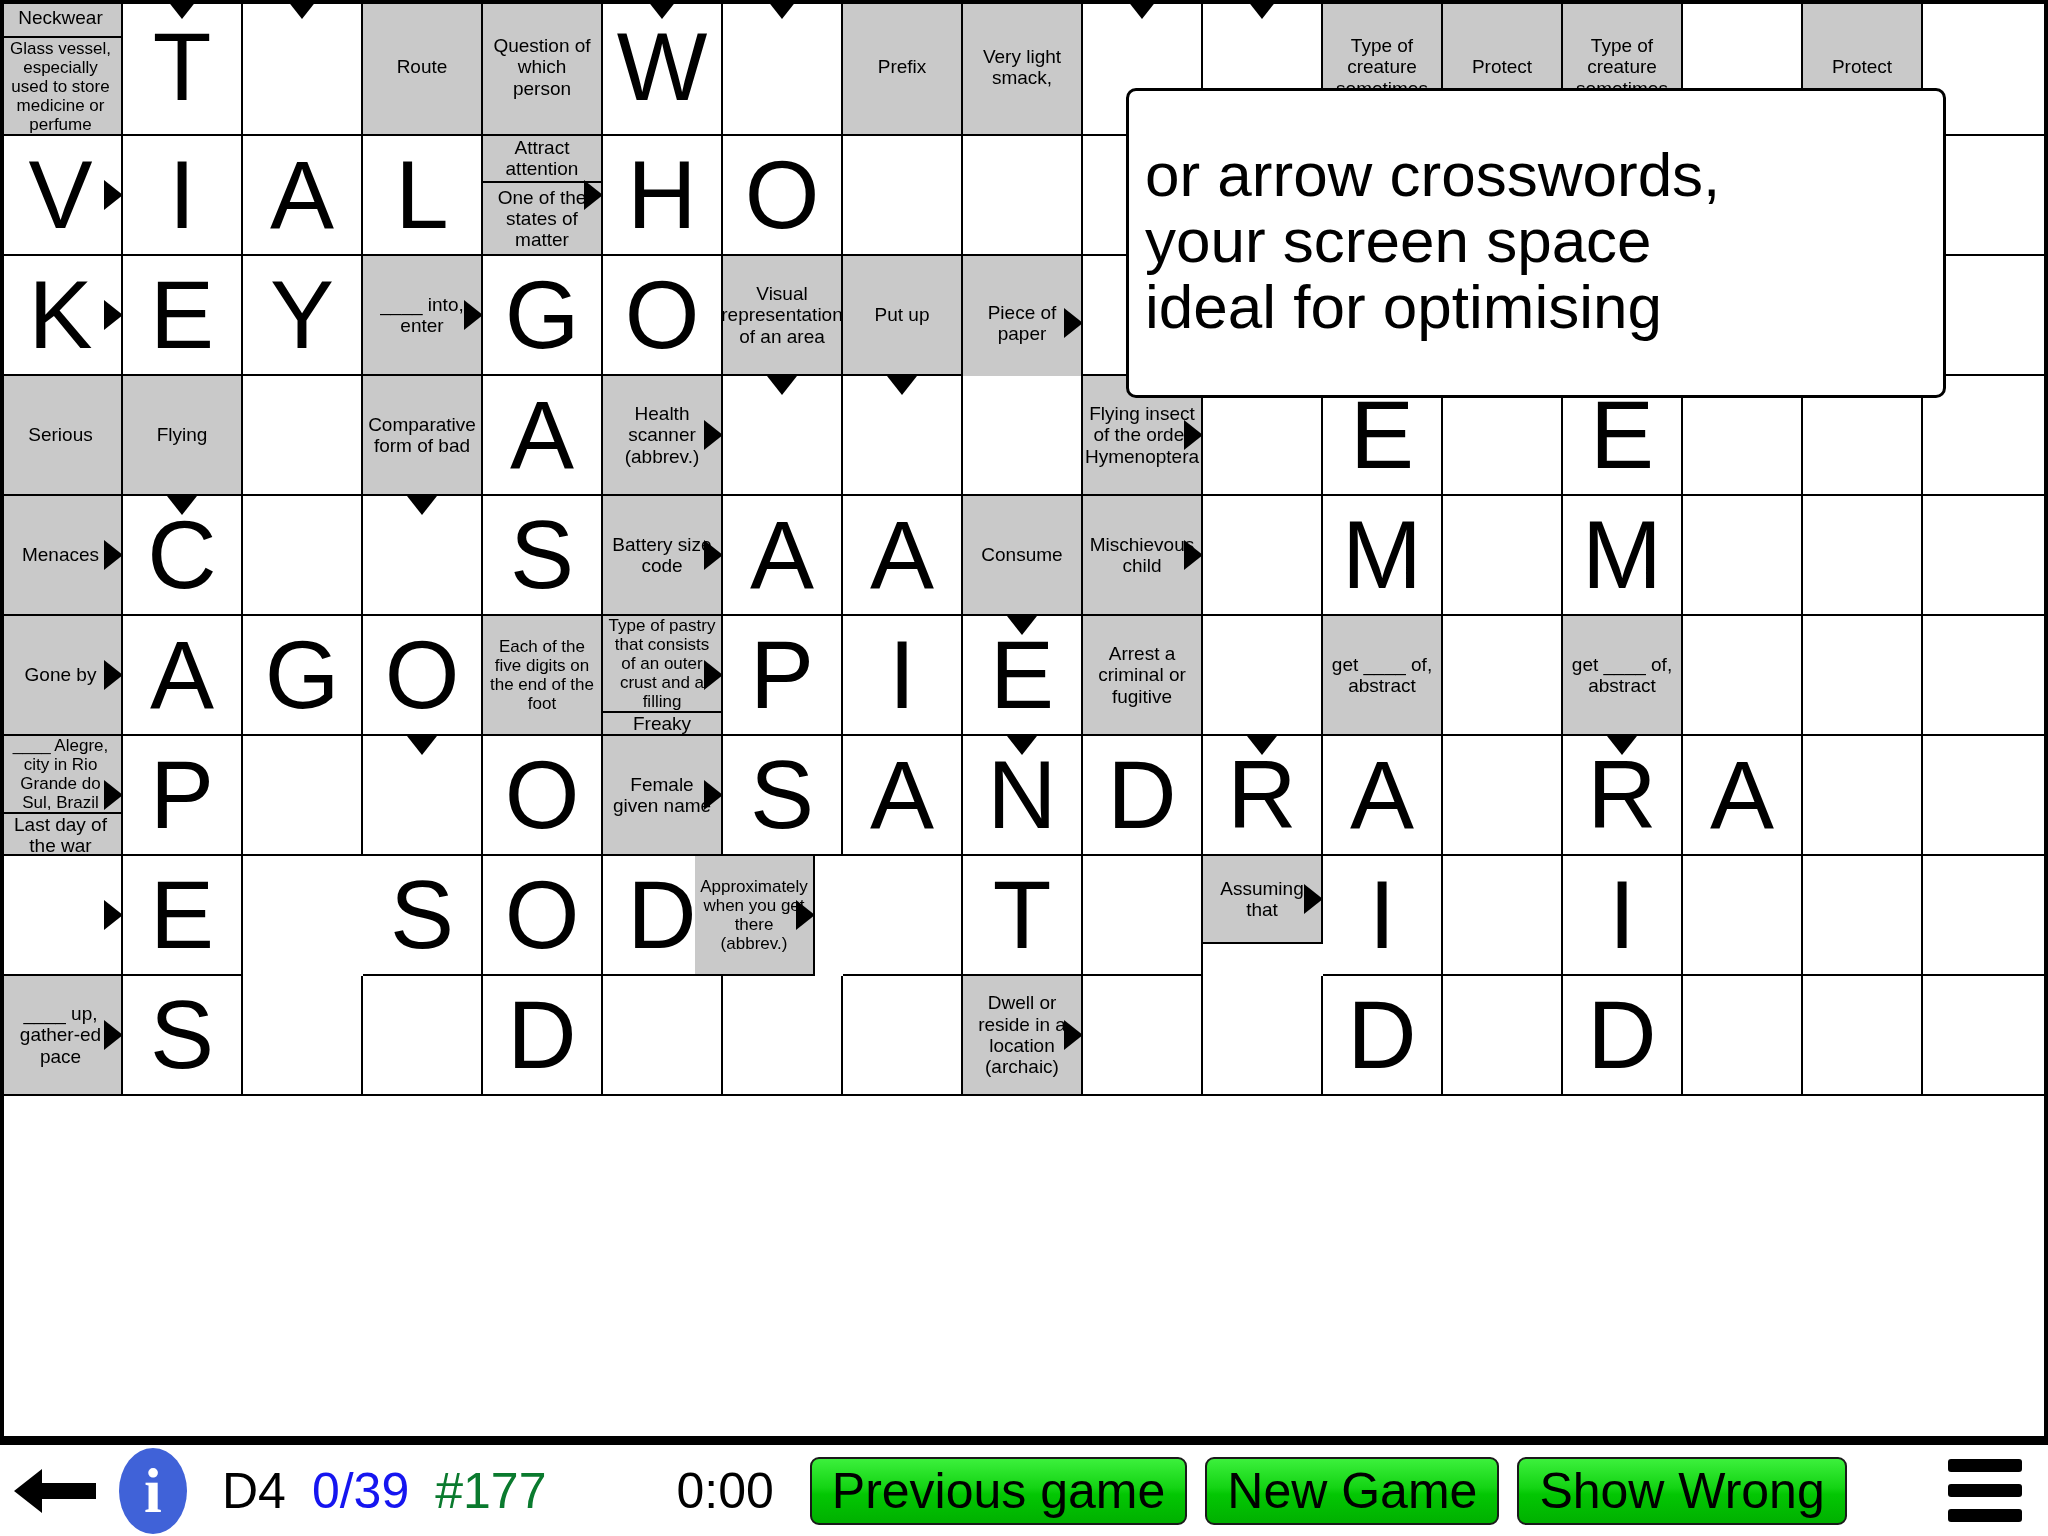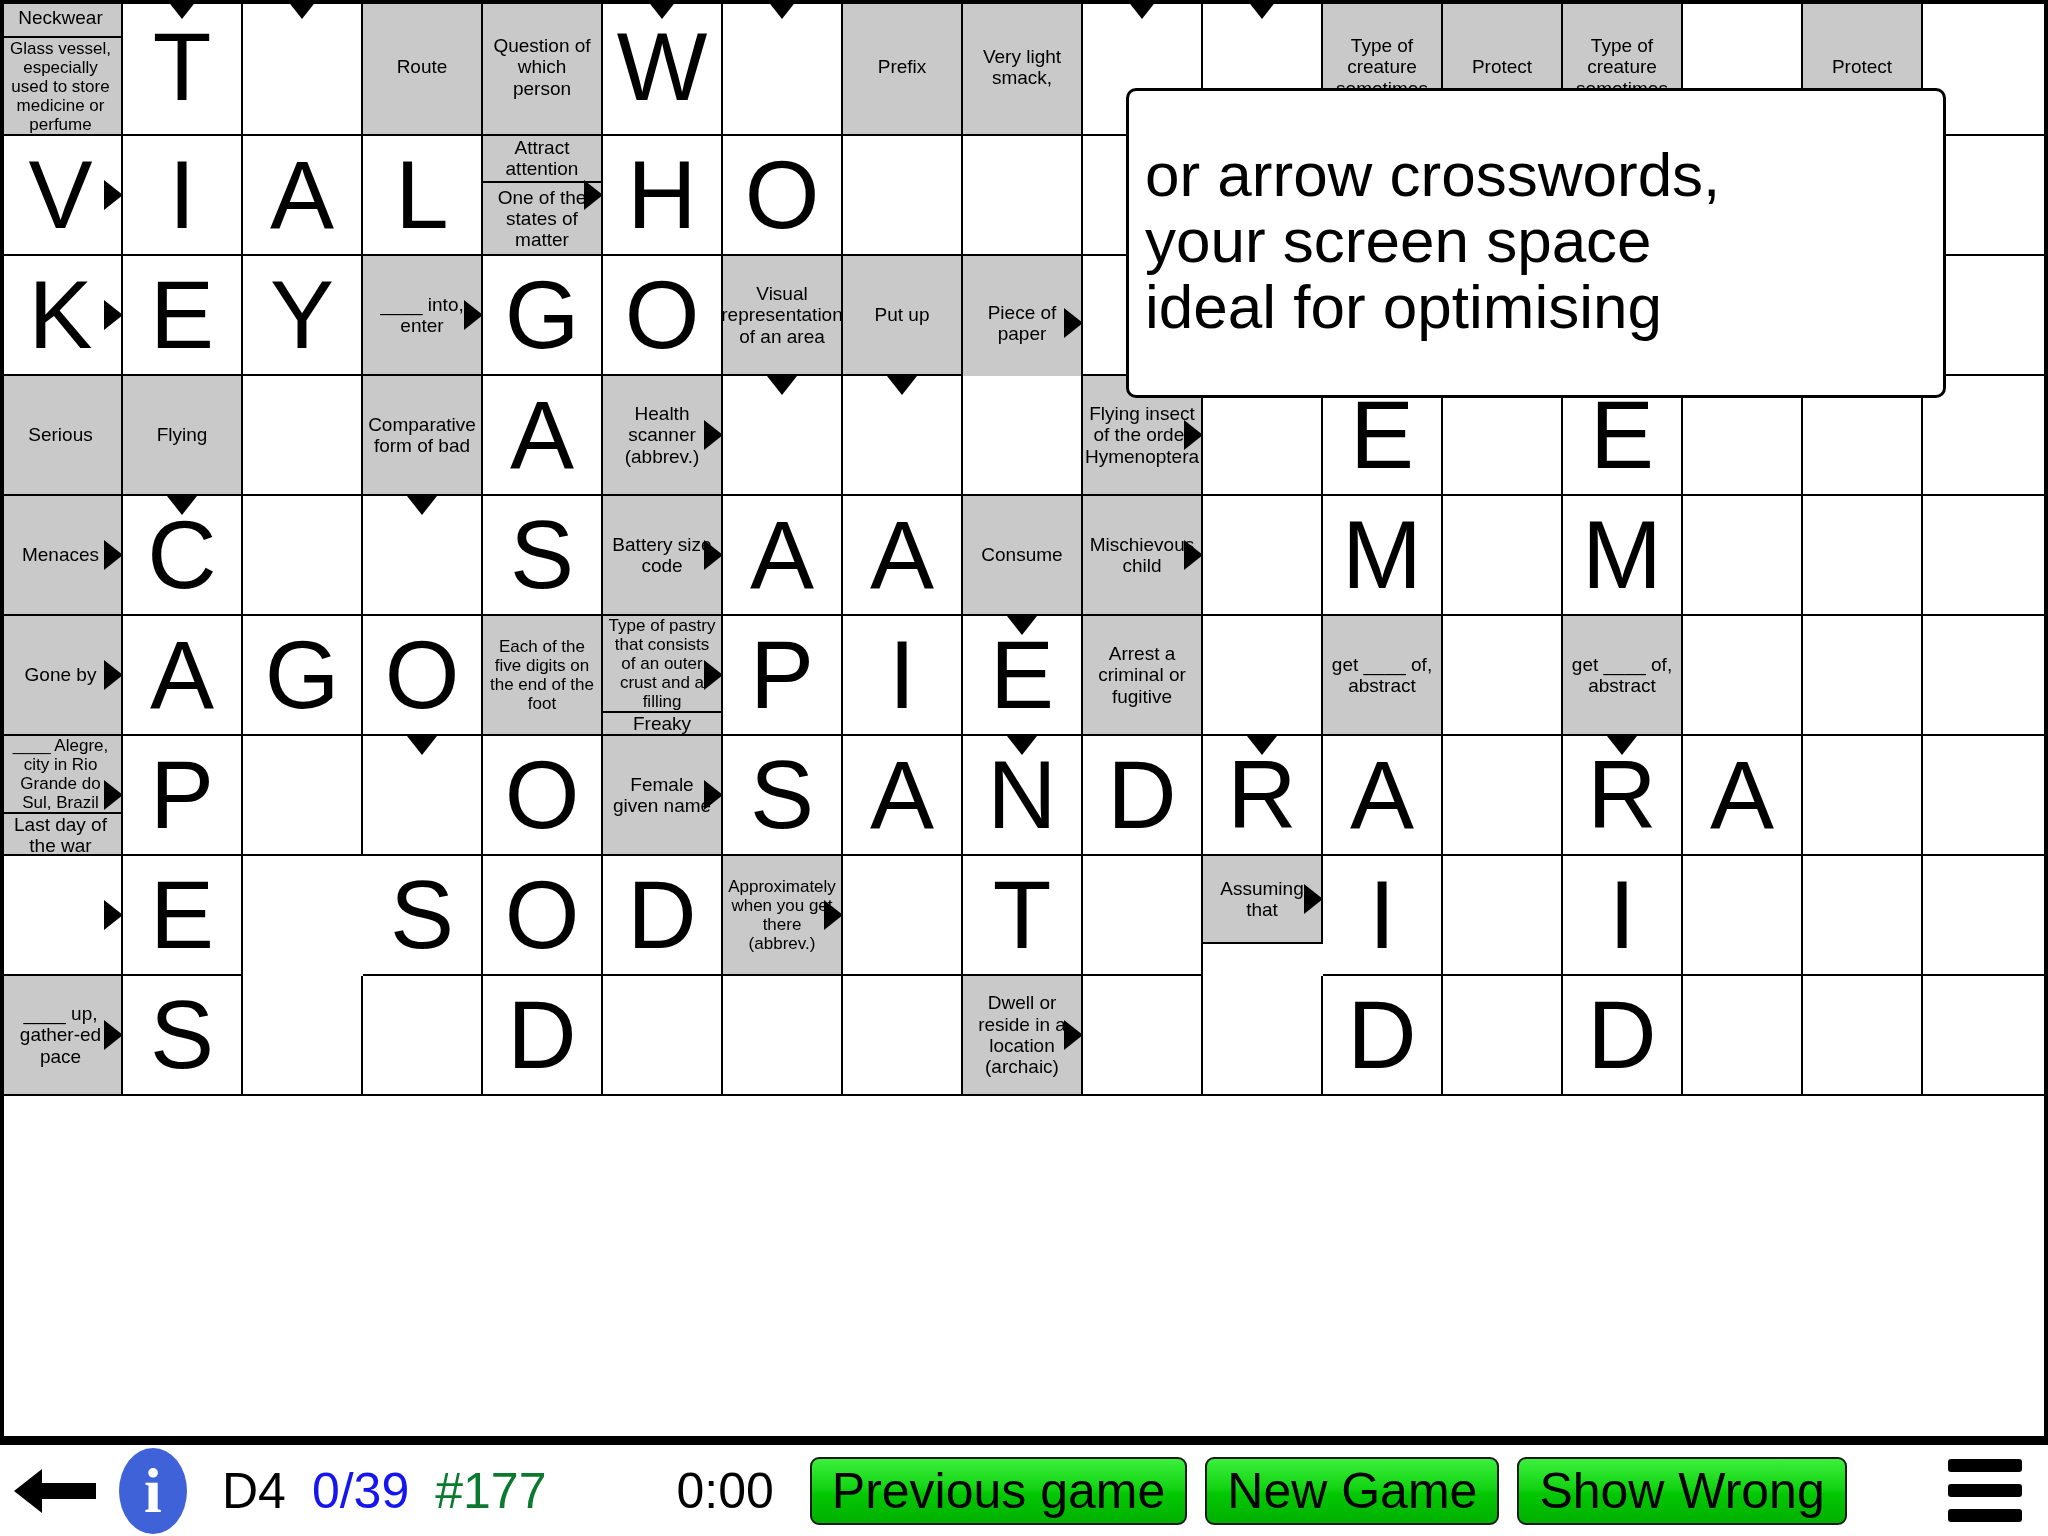--- a/index.html
+++ b/index.html
@@ -464,21 +464,21 @@
       </div>
       <div class="cell letter" style="left: 363px; top: 856px; width: 120px; height: 120px;">
         <div class="ltr">S</div>
       </div>
       <div class="cell letter" style="left: 483px; top: 856px; width: 120px; height: 120px;">
         <div class="ltr">O</div>
       </div>
       <div class="cell letter" style="left: 603px; top: 856px; width: 120px; height: 120px;">
         <div class="ltr">D</div>
       </div>
-      <div class="cell clue" style="left: 723px; top: 856px; width: 120px; height: 120px;">
+      <div class="cell clue" style="left: 695px; top: 856px; width: 120px; height: 120px;">
         <div class="cluestack">
           <div class="cluebox">
             <span class="cluetxt sm">Approximately when you get there (abbrev.)</span>
           </div>
         </div>
         <span class="arr right"></span>
       </div>
       <div class="cell blank" style="left: 843px; top: 856px; width: 120px; height: 120px;"></div>
       <div class="cell letter" style="left: 963px; top: 856px; width: 120px; height: 120px;">
         <div class="ltr">T</div>

